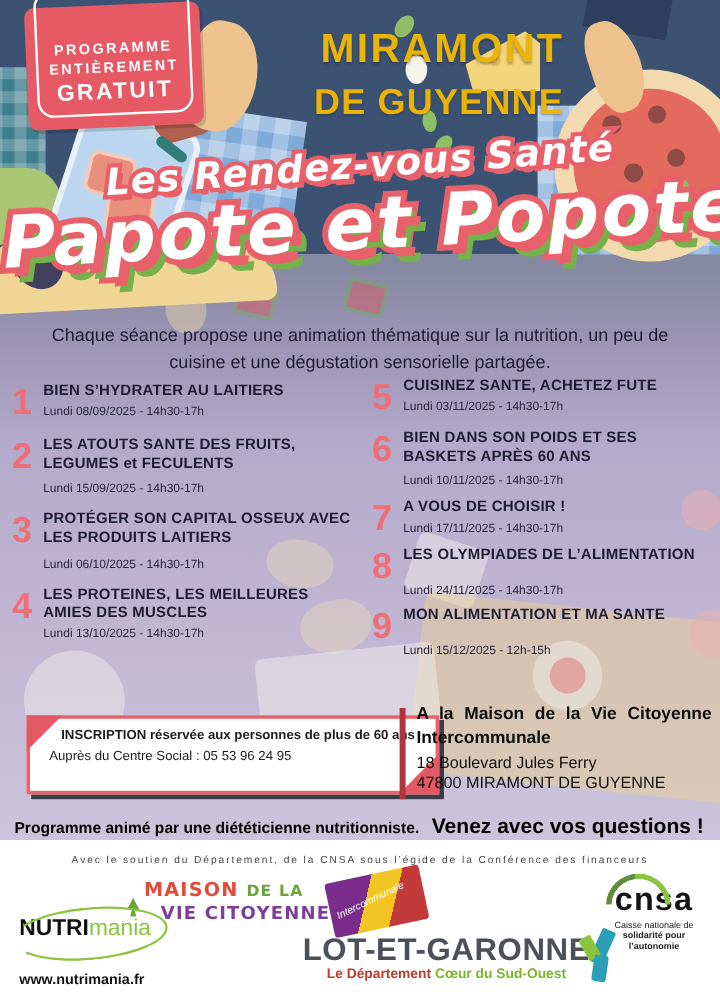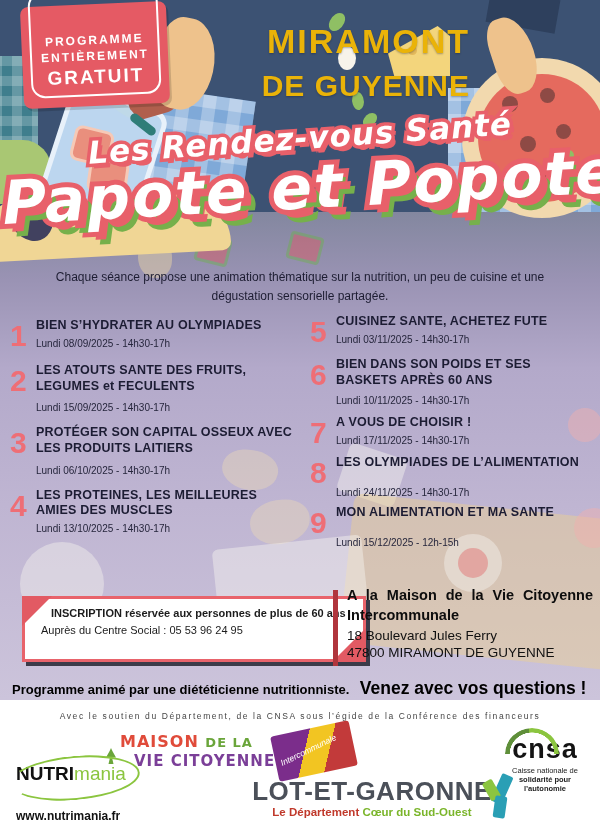--- a/index.html
+++ b/index.html
@@ -59,21 +59,21 @@
      transform:rotate(-3deg);letter-spacing:2px;
      -webkit-text-stroke:10px #e8606a;paint-order:stroke fill;
      text-shadow:7px 8px 0 #e8606a, 11px 13px 0 #76b04b;}
 
   
   .body-band{position:absolute;left:0;top:212px;width:600px;height:488px;
      background:linear-gradient(#83879f 0%, #9a93b4 14%, #b3a9ca 32%, #bfb5d2 60%, #ccc4db 100%);
      z-index:0;overflow:hidden;}
   .wm{opacity:.45;}
   .intro{position:absolute;left:40px;top:56px;width:520px;text-align:center;color:#1d1d32;
-     font-size:12px;line-height:1.55;z-index:3;}
+     font-size:15px;line-height:1.55;z-index:3;}
 
   .col{position:absolute;z-index:3;}
   .col-left{left:10px;top:106px;width:296px;}
   .col-right{left:310px;top:102px;width:286px;}
   .item{display:flex;align-items:flex-start;}
   .item .num{width:26px;flex:0 0 26px;color:#ee6e76;font-size:30px;font-weight:bold;line-height:.9;padding-top:4px;}
   .item .txt{flex:1;color:#1c1c33;}
   .item .title{font-size:12.5px;font-weight:bold;line-height:1.25;letter-spacing:.2px;}
   .item .date{font-size:10px;margin-top:4px;color:#26263c;}
   .gap14{margin-bottom:14px;} .gap12{margin-bottom:12px;} .gap9{margin-bottom:9px;} .gap7{margin-bottom:7px;}
@@ -225,21 +225,21 @@
     <div class="abs napkin wm" style="left:216px;top:330px;width:150px;height:90px;transform:rotate(-6deg);"></div>
     <div class="abs plate wm" style="left:444px;top:322px;width:58px;height:58px;"></div>
     <div class="abs bowl-red wm" style="left:458px;top:336px;width:30px;height:30px;"></div>
 
     <div class="intro">Chaque séance propose une animation thématique sur la nutrition, un peu de cuisine et une dégustation sensorielle partagée.</div>
 
     <div class="col col-left">
       <div class="item gap14">
         <div class="num">1</div>
         <div class="txt">
-            <div class="title">BIEN S’HYDRATER AU OLYMPIADES</div>
+            <div class="title">BIEN S’HYDRATER AU LAITIERS</div>
         <div class="date">Lundi 08/09/2025 - 14h30-17h</div>
           </div>
       </div>
       <div class="item gap12">
         <div class="num">2</div>
         <div class="txt">
             <div class="title" style="width:215px;">LES ATOUTS SANTE DES FRUITS, LEGUMES et FECULENTS</div>
         <div class="date" style="margin-top:8px;">Lundi 15/09/2025 - 14h30-17h</div>
           </div>
       </div>

